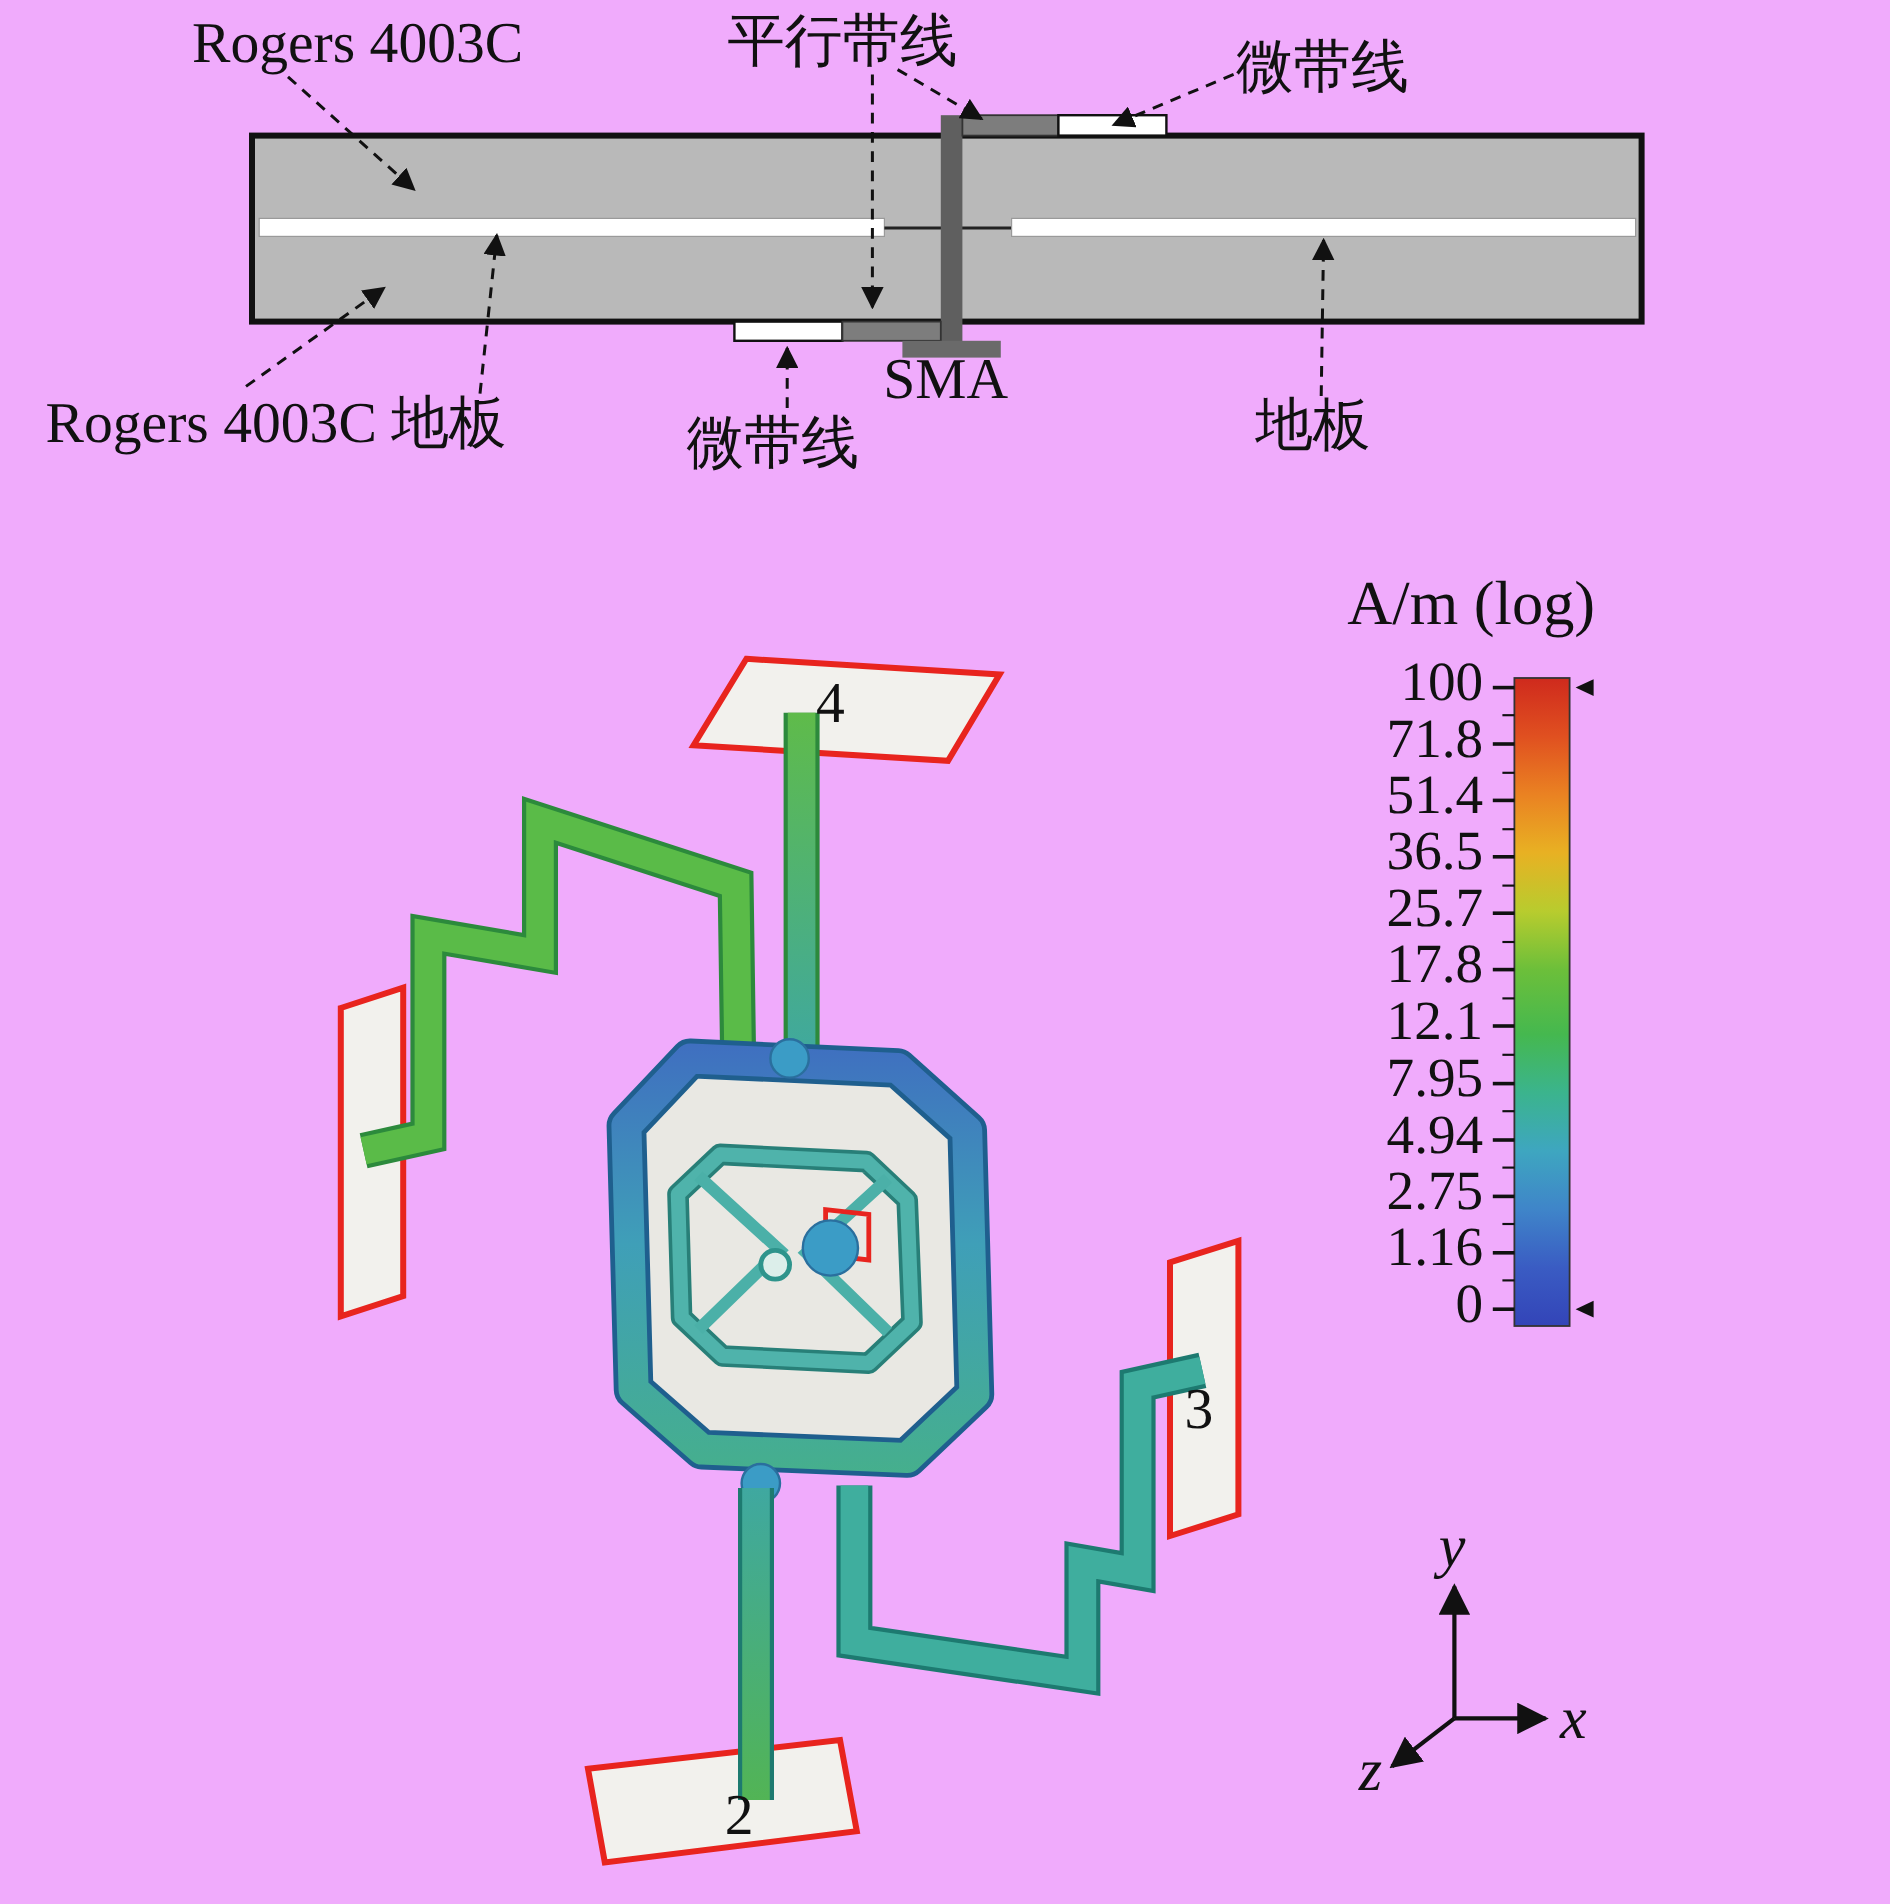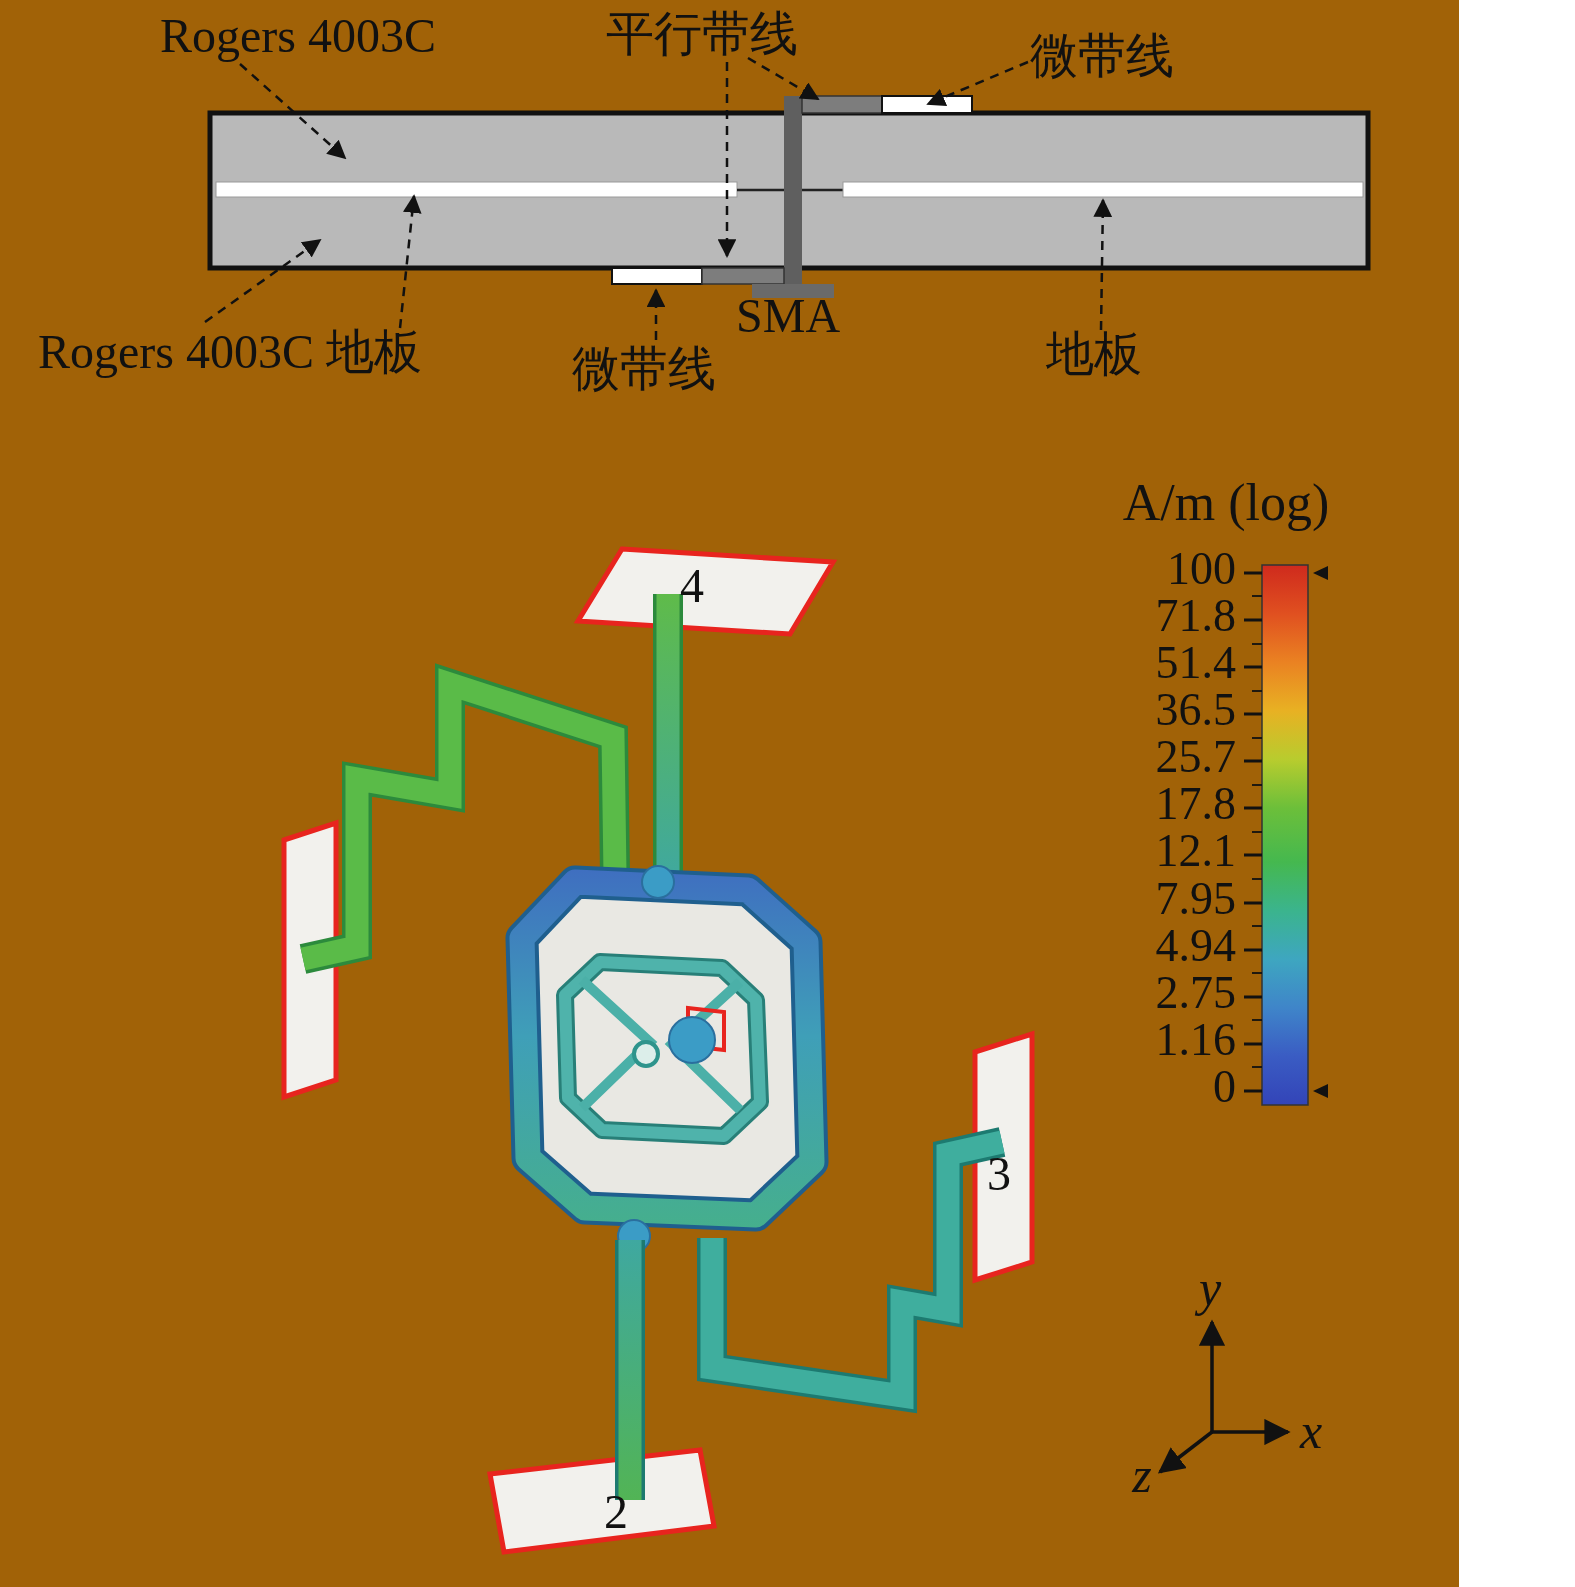--- a/index.html
+++ b/index.html
@@ -1,16 +1,16 @@
 <!DOCTYPE html>
 <html><head>
 <meta charset="utf-8">
 <style>
   html,body{margin:0;padding:0;background:#ffffff;}
-  .page{position:relative;width:1459px;height:1587px;background:#a16207;overflow:hidden;text-decoration:underline;}
+  .page{position:relative;width:1575px;height:1587px;background:#f0abfc;overflow:hidden;text-decoration:underline;}
   svg text{font-family:"Liberation Serif","DejaVu Serif",serif;fill:#111111;}
 </style>
 </head>
 <body>
 
 <div class="page">
 <svg width="1575" height="1587" viewBox="0 0 1575 1587" xmlns="http://www.w3.org/2000/svg">
 
   <defs>
     <marker id="arrow" viewBox="0 0 10 10" refX="9" refY="5" markerWidth="7.5" markerHeight="7.5" orient="auto-start-reverse">

